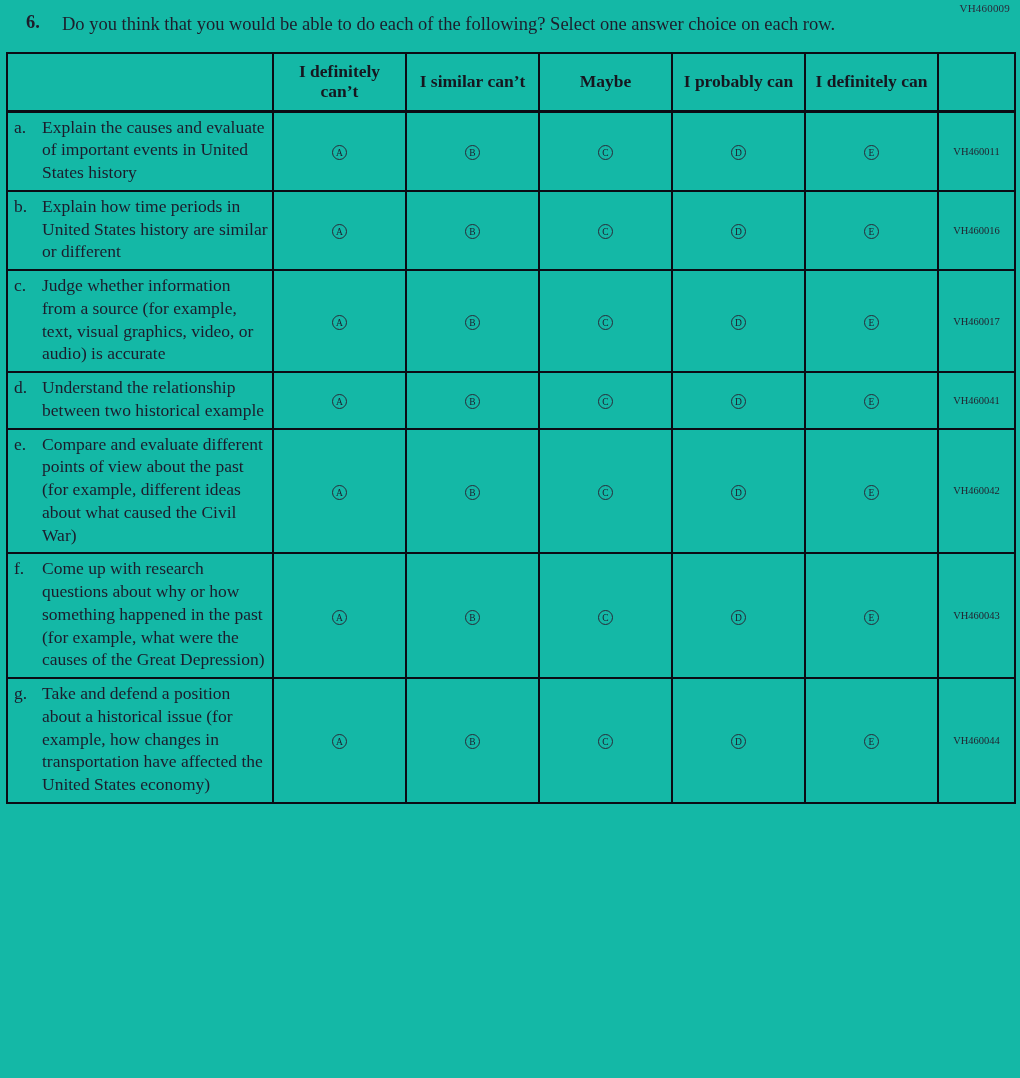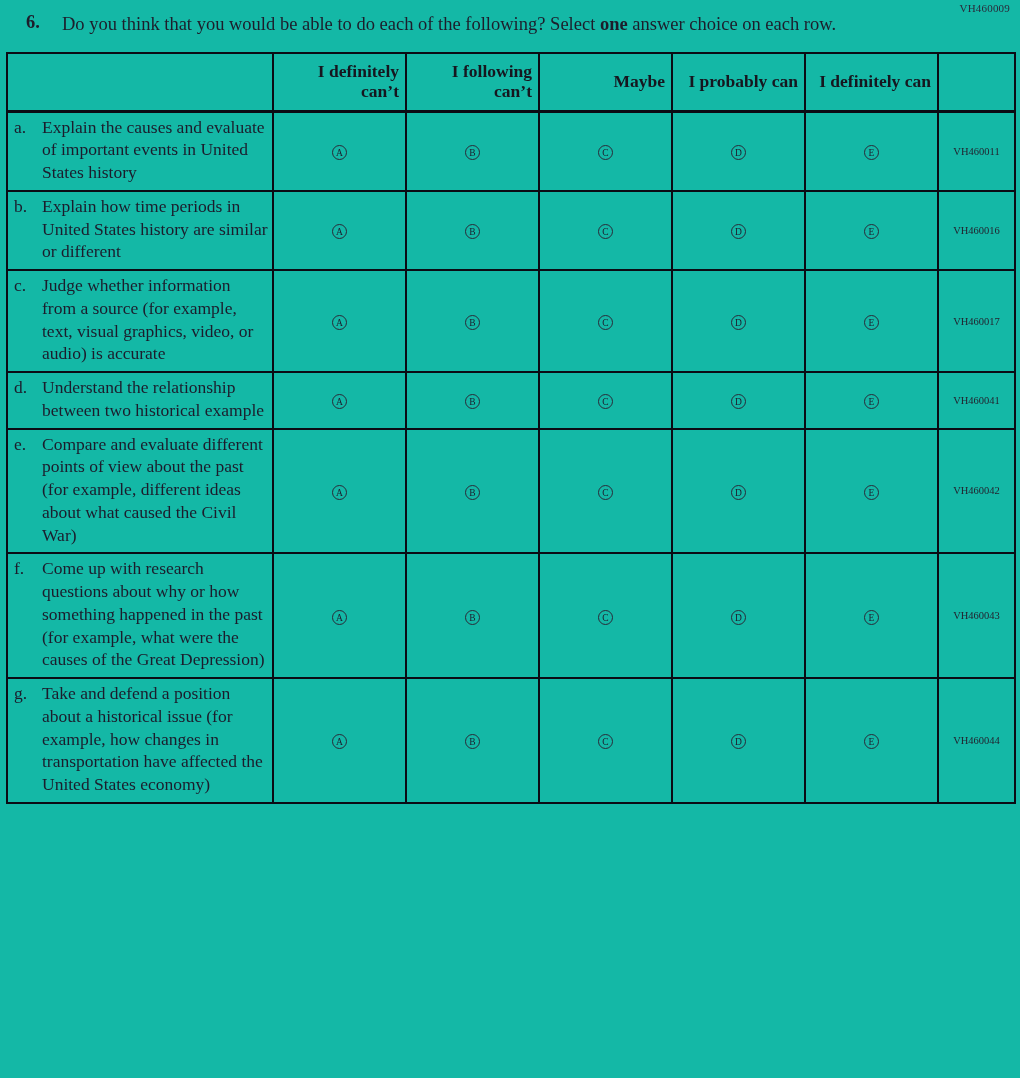--- a/index.html
+++ b/index.html
@@ -31,40 +31,40 @@
     font-weight: bold;
     font-size: 18.5px;
     width: 36px;
     flex: 0 0 36px;
   }
   .qtext {
     font-size: 18.5px;
     line-height: 1.32;
     max-width: 820px;
   }
-  .qtext .bold { font-weight: bold; }
+  .qtext .bold { font-weight: normal; }
 
   table.survey {
     border-collapse: collapse;
     table-layout: fixed;
     width: 1008px;
     margin: 16px 0 0 6px;
   }
   table.survey col.c-text  { width: 266px; }
   table.survey col.c-opt   { width: 133px; }
   table.survey col.c-code  { width: 77px; }
 
   table.survey th, table.survey td {
     border: 2px solid #0b0b14;
   }
   table.survey thead th {
     border-bottom: 3px solid #0b0b14;
     font-size: 17.5px;
     font-weight: bold;
-    text-align: right;
+    text-align: center;
     vertical-align: middle;
     line-height: 1.12;
     padding: 8px 6px;
     height: 56px;
     color: #16161f;
   }
   td.stem {
     vertical-align: top;
     padding: 3px 4px 6px 6px;
   }
@@ -125,21 +125,21 @@
         <col class="c-opt">
         <col class="c-opt">
         <col class="c-opt">
         <col class="c-opt">
         <col class="c-code">
     </colgroup>
     <thead>
       <tr>
         <th></th>
         <th>I definitely can’t</th>
-        <th>I following can’t</th>
+        <th>I similar can’t</th>
         <th>Maybe</th>
         <th>I probably can</th>
         <th>I definitely can</th>
         <th></th>
       </tr>
     </thead>
     <tbody>
 
       <tr>
         <td class="stem">

